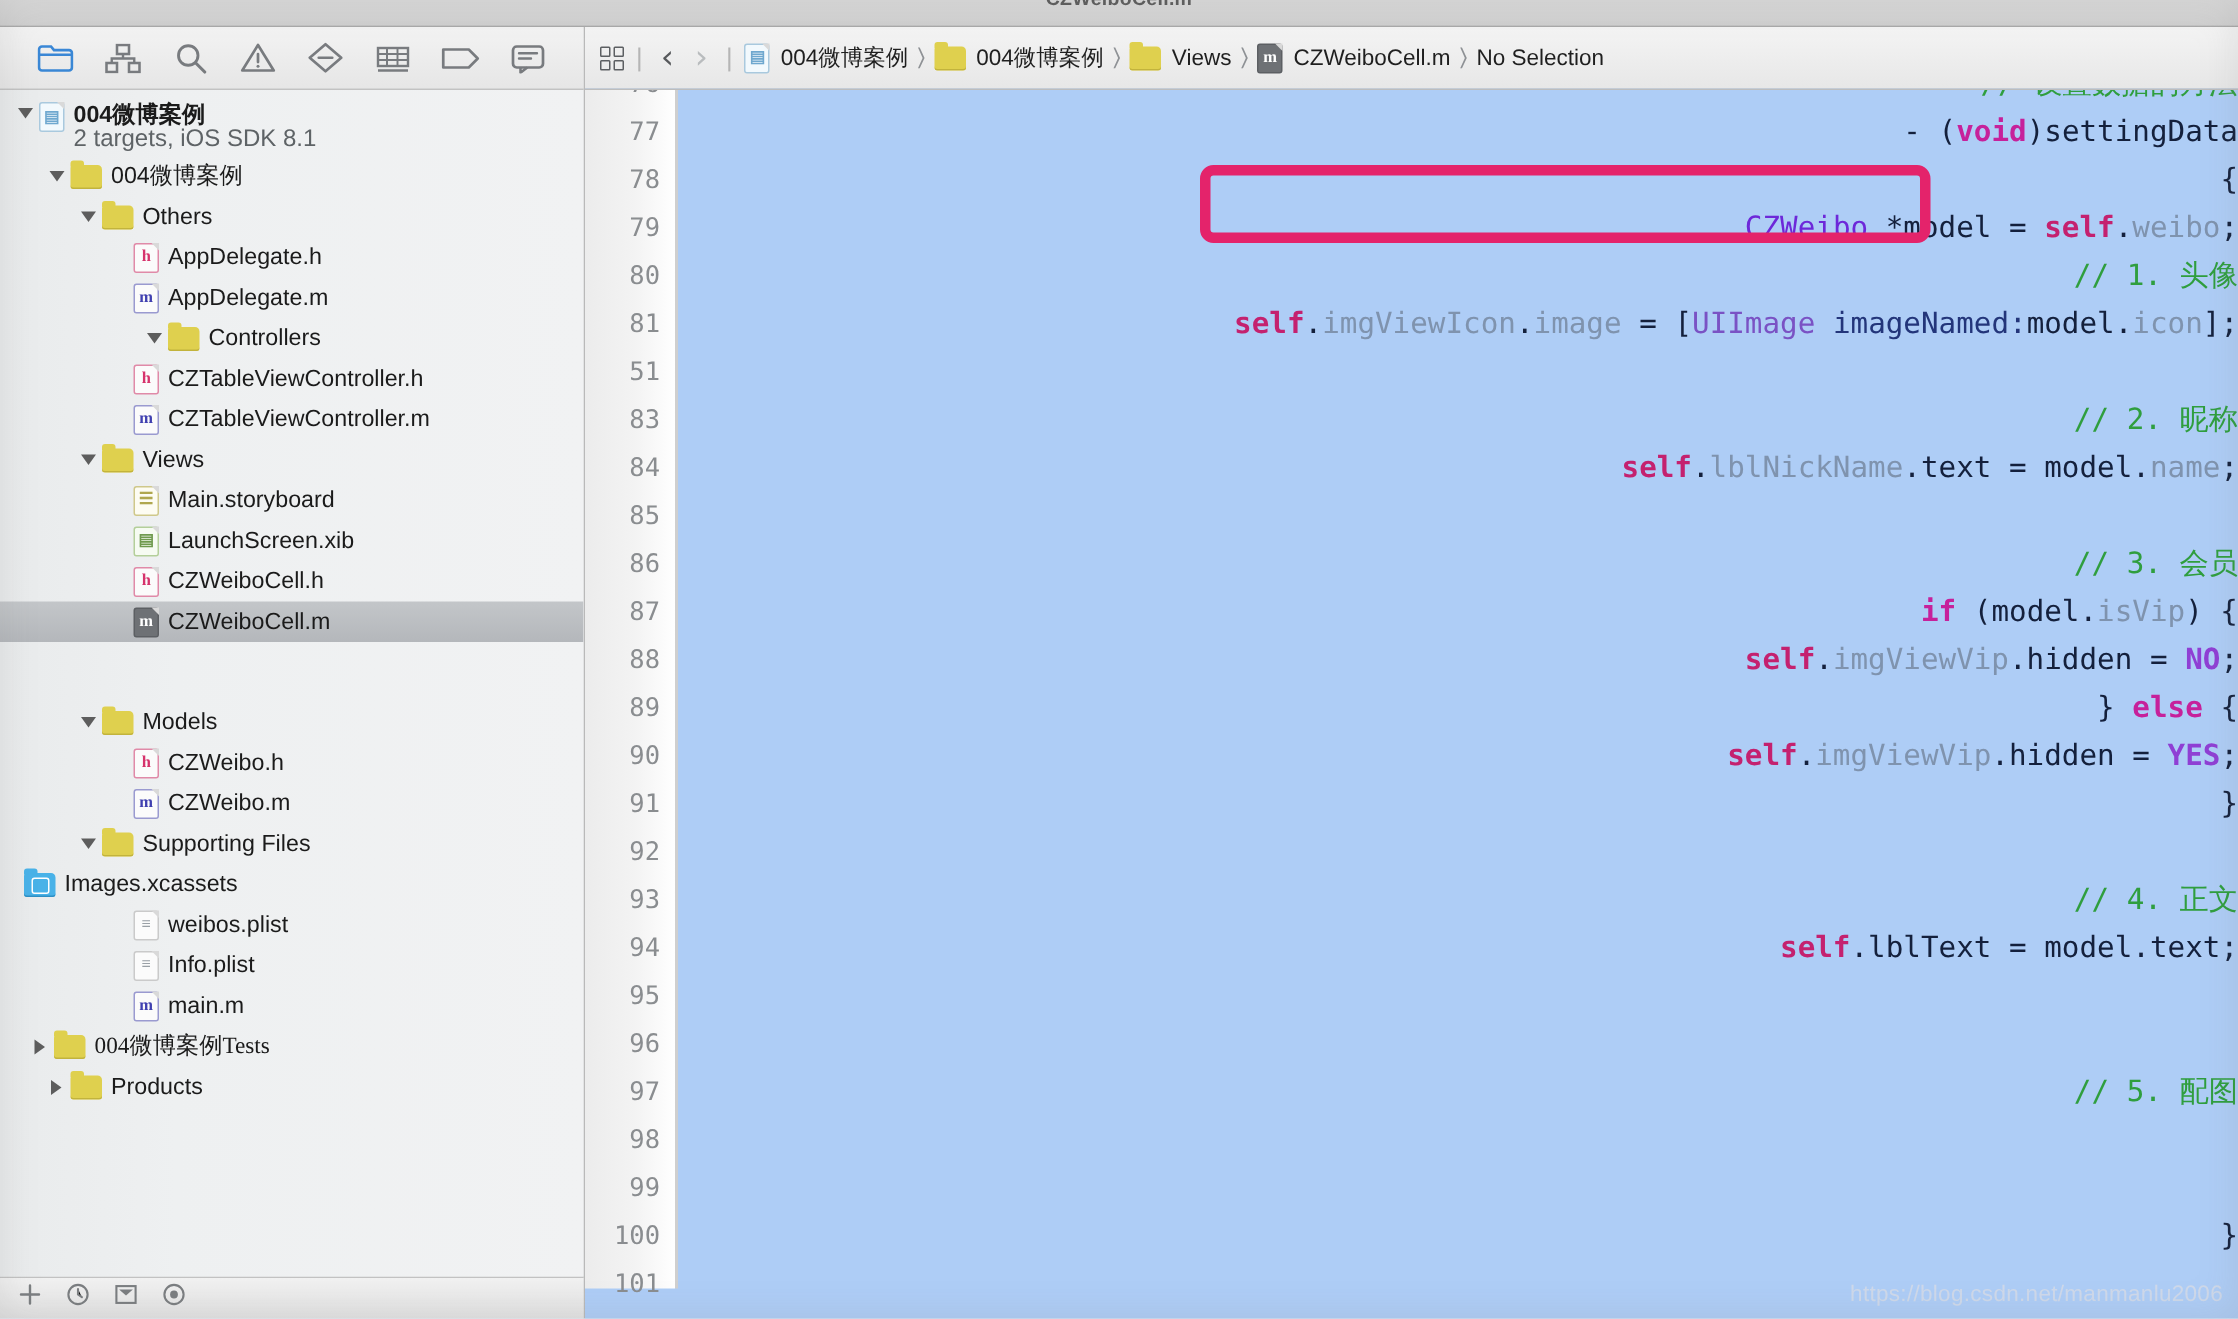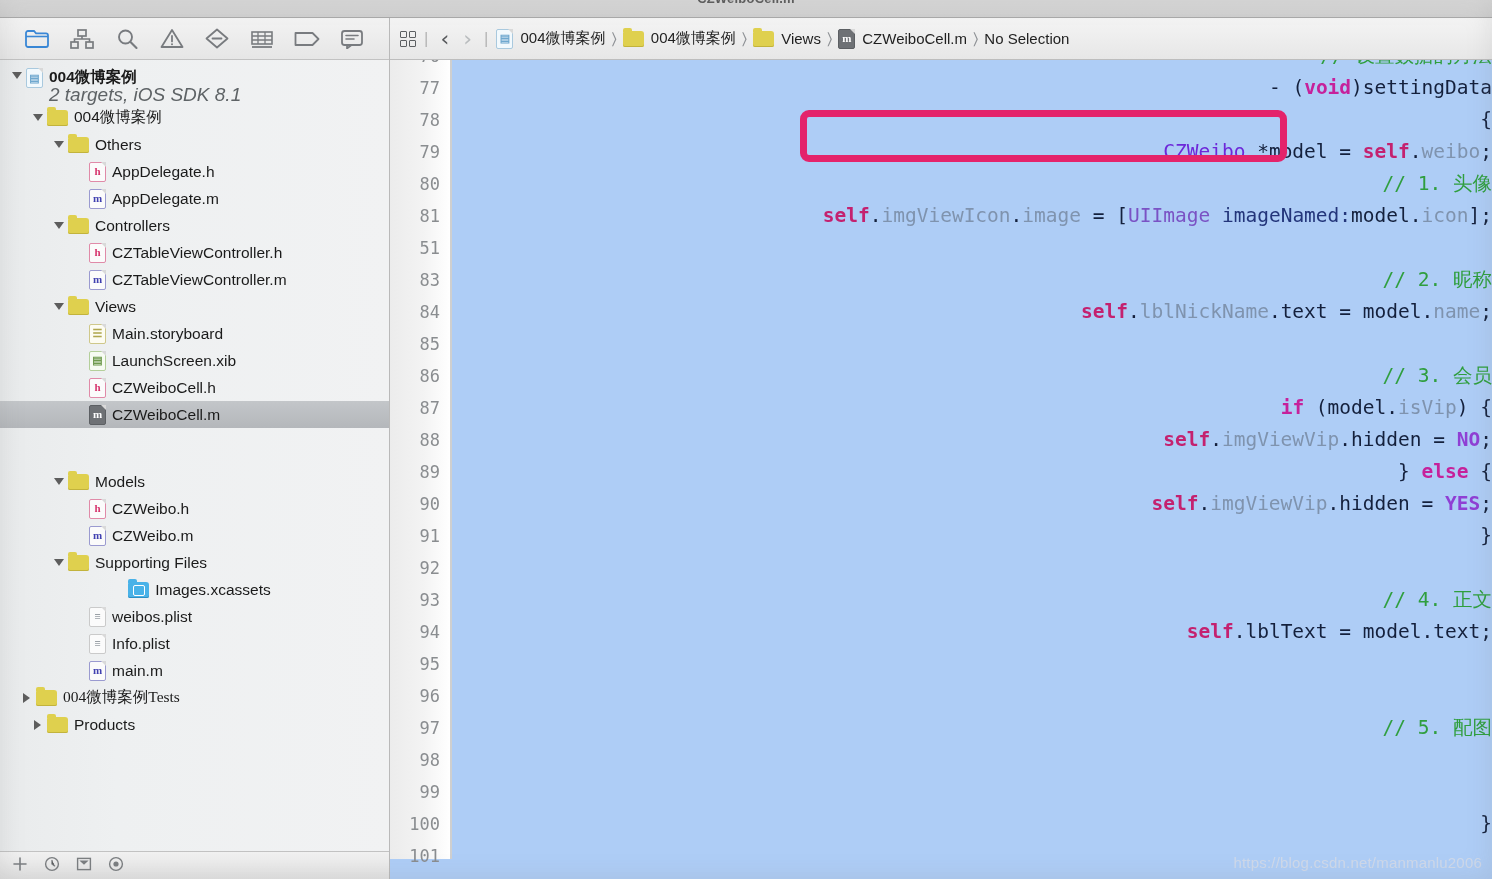--- a/index.html
+++ b/index.html
@@ -157,21 +157,21 @@
   }
   .fileicon.h { color: #d6336c; border-color: #e08aa8; }
   .fileicon.m { color: #4040b0; border-color: #9a9ad0; }
   .fileicon.m.sel { background:#6e7175; color:#ffffff; border-color:#5c5f63; }
   .fileicon.sb { color: #b0a74e; border-color:#cfc88a; background:#fdfcf2; }
   .fileicon.xib { color: #6f9a4e; border-color:#b4cf9a; background:#f6fbf2; }
   .fileicon.plist { color: #9aa0a6; border-color:#cacaca; }
   .fileicon.proj { color:#6fa8cf; border-color:#a9c9de; background:#f2f9fd; }
 
   .label-strong { font-weight: bold; }
-  .sub { font-size: 19px; color: #5e6366; margin-top: -2px; font-style: italic; }
+  .sub { font-size: 16px; color: #5e6366; margin-top: -2px; }
 
   .proj-text { display:flex; flex-direction:column; justify-content:center; line-height:1.18; }
 
   
   .nav-bottom {
     height: 28px;
     flex: 0 0 28px;
     display: flex;
     align-items: center;
     gap: 16px;
@@ -391,105 +391,105 @@
             </span>
             <span>AppDelegate.h</span>
           </div>
           <div class="row" style="padding-left: 73px;">
             <span class="tw "></span>
             <span class="ic">
               <span class="fileicon m">m</span>
             </span>
             <span>AppDelegate.m</span>
           </div>
+          <div class="row" style="padding-left: 52px; margin-left: 44px;">
+            <span class="tw open"></span>
+            <span class="ic">
+              <span class="folder"></span>
+            </span>
+            <span>Controllers</span>
+          </div>
+          <div class="row" style="padding-left: 73px;">
+            <span class="tw "></span>
+            <span class="ic">
+              <span class="fileicon h">h</span>
+            </span>
+            <span>CZTableViewController.h</span>
+          </div>
+          <div class="row" style="padding-left: 73px;">
+            <span class="tw "></span>
+            <span class="ic">
+              <span class="fileicon m">m</span>
+            </span>
+            <span>CZTableViewController.m</span>
+          </div>
           <div class="row" style="padding-left: 52px;">
             <span class="tw open"></span>
             <span class="ic">
               <span class="folder"></span>
             </span>
-            <span>Controllers</span>
+            <span>Views</span>
+          </div>
+          <div class="row" style="padding-left: 73px;">
+            <span class="tw "></span>
+            <span class="ic">
+              <span class="fileicon sb">☰</span>
+            </span>
+            <span>Main.storyboard</span>
+          </div>
+          <div class="row" style="padding-left: 73px;">
+            <span class="tw "></span>
+            <span class="ic">
+              <span class="fileicon xib">▤</span>
+            </span>
+            <span>LaunchScreen.xib</span>
           </div>
           <div class="row" style="padding-left: 73px;">
             <span class="tw "></span>
             <span class="ic">
               <span class="fileicon h">h</span>
             </span>
-            <span>CZTableViewController.h</span>
+            <span>CZWeiboCell.h</span>
+          </div>
+          <div class="row selected" style="padding-left: 73px;">
+            <span class="tw "></span>
+            <span class="ic">
+              <span class="fileicon m sel">m</span>
+            </span>
+            <span>CZWeiboCell.m</span>
+          </div>
+          <div class="row" style="padding-left: 52px; margin-top: 40px;">
+            <span class="tw open"></span>
+            <span class="ic">
+              <span class="folder"></span>
+            </span>
+            <span>Models</span>
+          </div>
+          <div class="row" style="padding-left: 73px;">
+            <span class="tw "></span>
+            <span class="ic">
+              <span class="fileicon h">h</span>
+            </span>
+            <span>CZWeibo.h</span>
           </div>
           <div class="row" style="padding-left: 73px;">
             <span class="tw "></span>
             <span class="ic">
               <span class="fileicon m">m</span>
             </span>
-            <span>CZTableViewController.m</span>
+            <span>CZWeibo.m</span>
           </div>
           <div class="row" style="padding-left: 52px;">
             <span class="tw open"></span>
             <span class="ic">
               <span class="folder"></span>
             </span>
-            <span>Views</span>
-          </div>
-          <div class="row" style="padding-left: 73px;">
-            <span class="tw "></span>
-            <span class="ic">
-              <span class="fileicon sb">☰</span>
-            </span>
-            <span>Main.storyboard</span>
-          </div>
-          <div class="row" style="padding-left: 73px;">
-            <span class="tw "></span>
-            <span class="ic">
-              <span class="fileicon xib">▤</span>
-            </span>
-            <span>LaunchScreen.xib</span>
-          </div>
-          <div class="row" style="padding-left: 73px;">
-            <span class="tw "></span>
-            <span class="ic">
-              <span class="fileicon h">h</span>
-            </span>
-            <span>CZWeiboCell.h</span>
-          </div>
-          <div class="row selected" style="padding-left: 73px;">
-            <span class="tw "></span>
-            <span class="ic">
-              <span class="fileicon m sel">m</span>
-            </span>
-            <span>CZWeiboCell.m</span>
-          </div>
-          <div class="row" style="padding-left: 52px; margin-top: 40px;">
-            <span class="tw open"></span>
-            <span class="ic">
-              <span class="folder"></span>
-            </span>
-            <span>Models</span>
-          </div>
-          <div class="row" style="padding-left: 73px;">
-            <span class="tw "></span>
-            <span class="ic">
-              <span class="fileicon h">h</span>
-            </span>
-            <span>CZWeibo.h</span>
-          </div>
-          <div class="row" style="padding-left: 73px;">
-            <span class="tw "></span>
-            <span class="ic">
-              <span class="fileicon m">m</span>
-            </span>
-            <span>CZWeibo.m</span>
-          </div>
-          <div class="row" style="padding-left: 52px;">
-            <span class="tw open"></span>
-            <span class="ic">
-              <span class="folder"></span>
-            </span>
             <span>Supporting Files</span>
           </div>
-          <div class="row" style=" justify-content: center;">
+          <div class="row" style="">
             <span class="tw "></span>
             <span class="ic">
               <span class="folder blue"></span>
             </span>
             <span>Images.xcassets</span>
           </div>
           <div class="row" style="padding-left: 73px;">
             <span class="tw "></span>
             <span class="ic">
               <span class="fileicon plist">≡</span>

